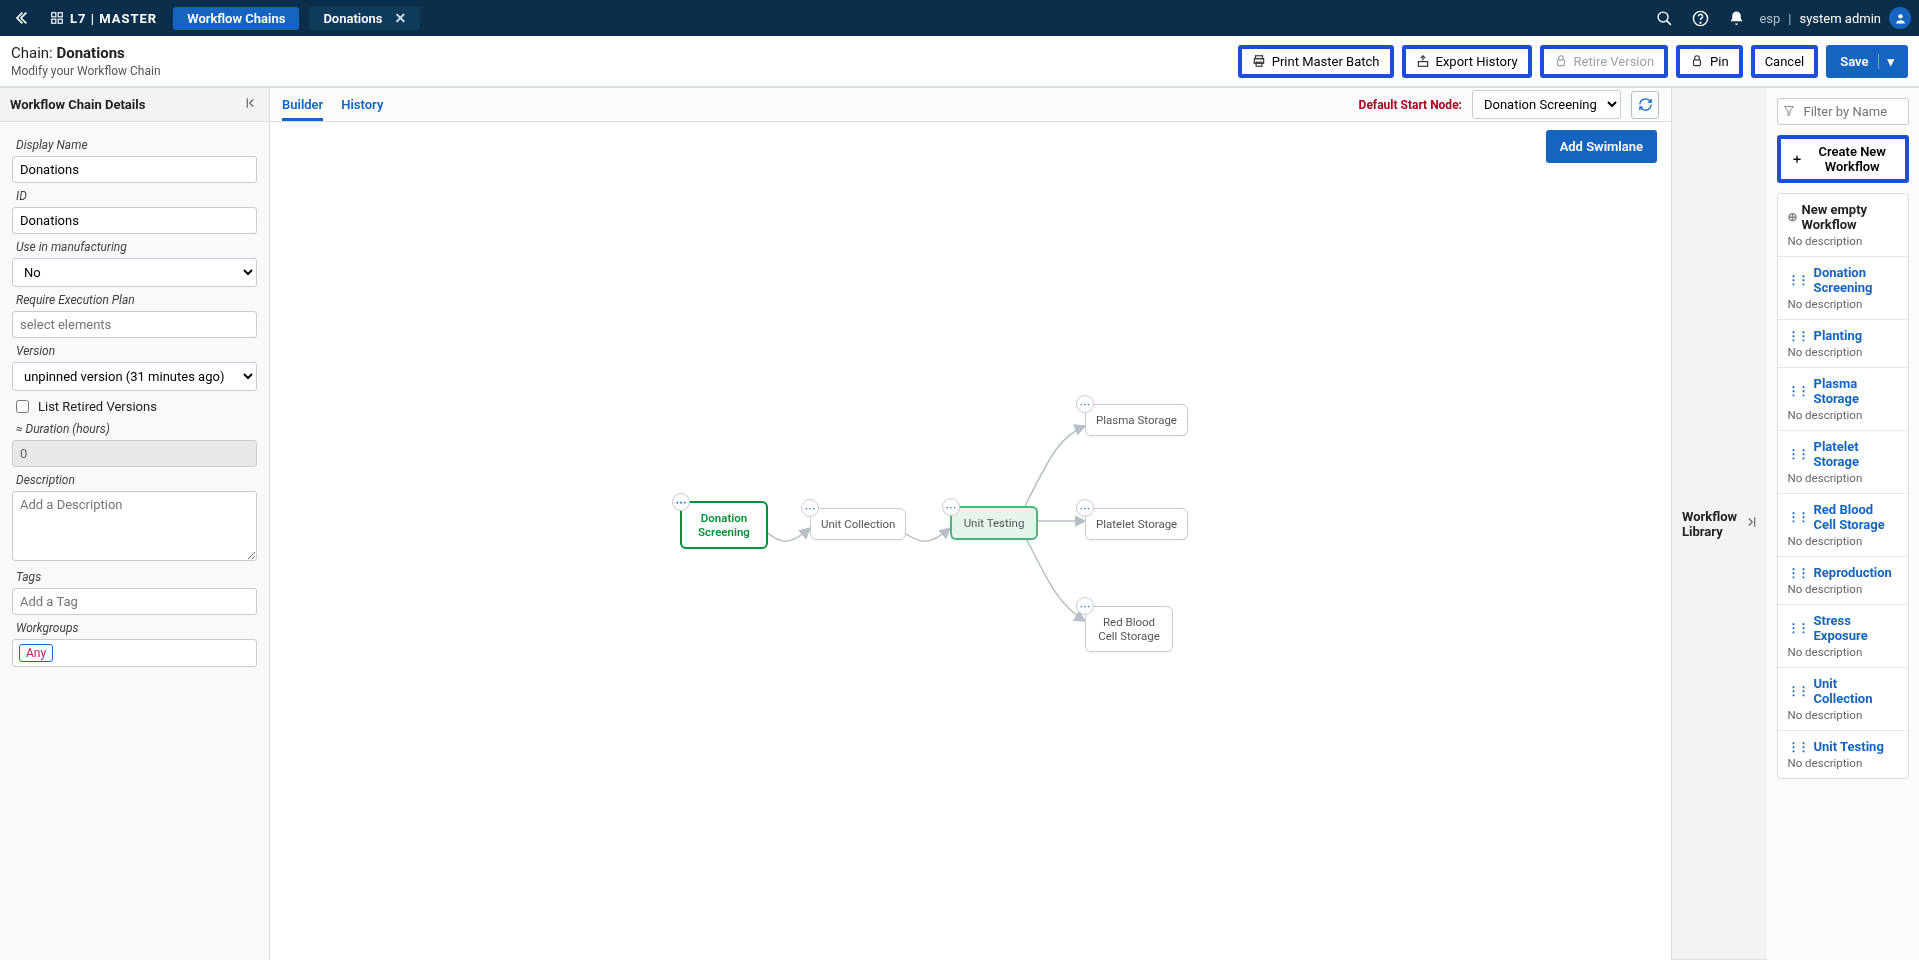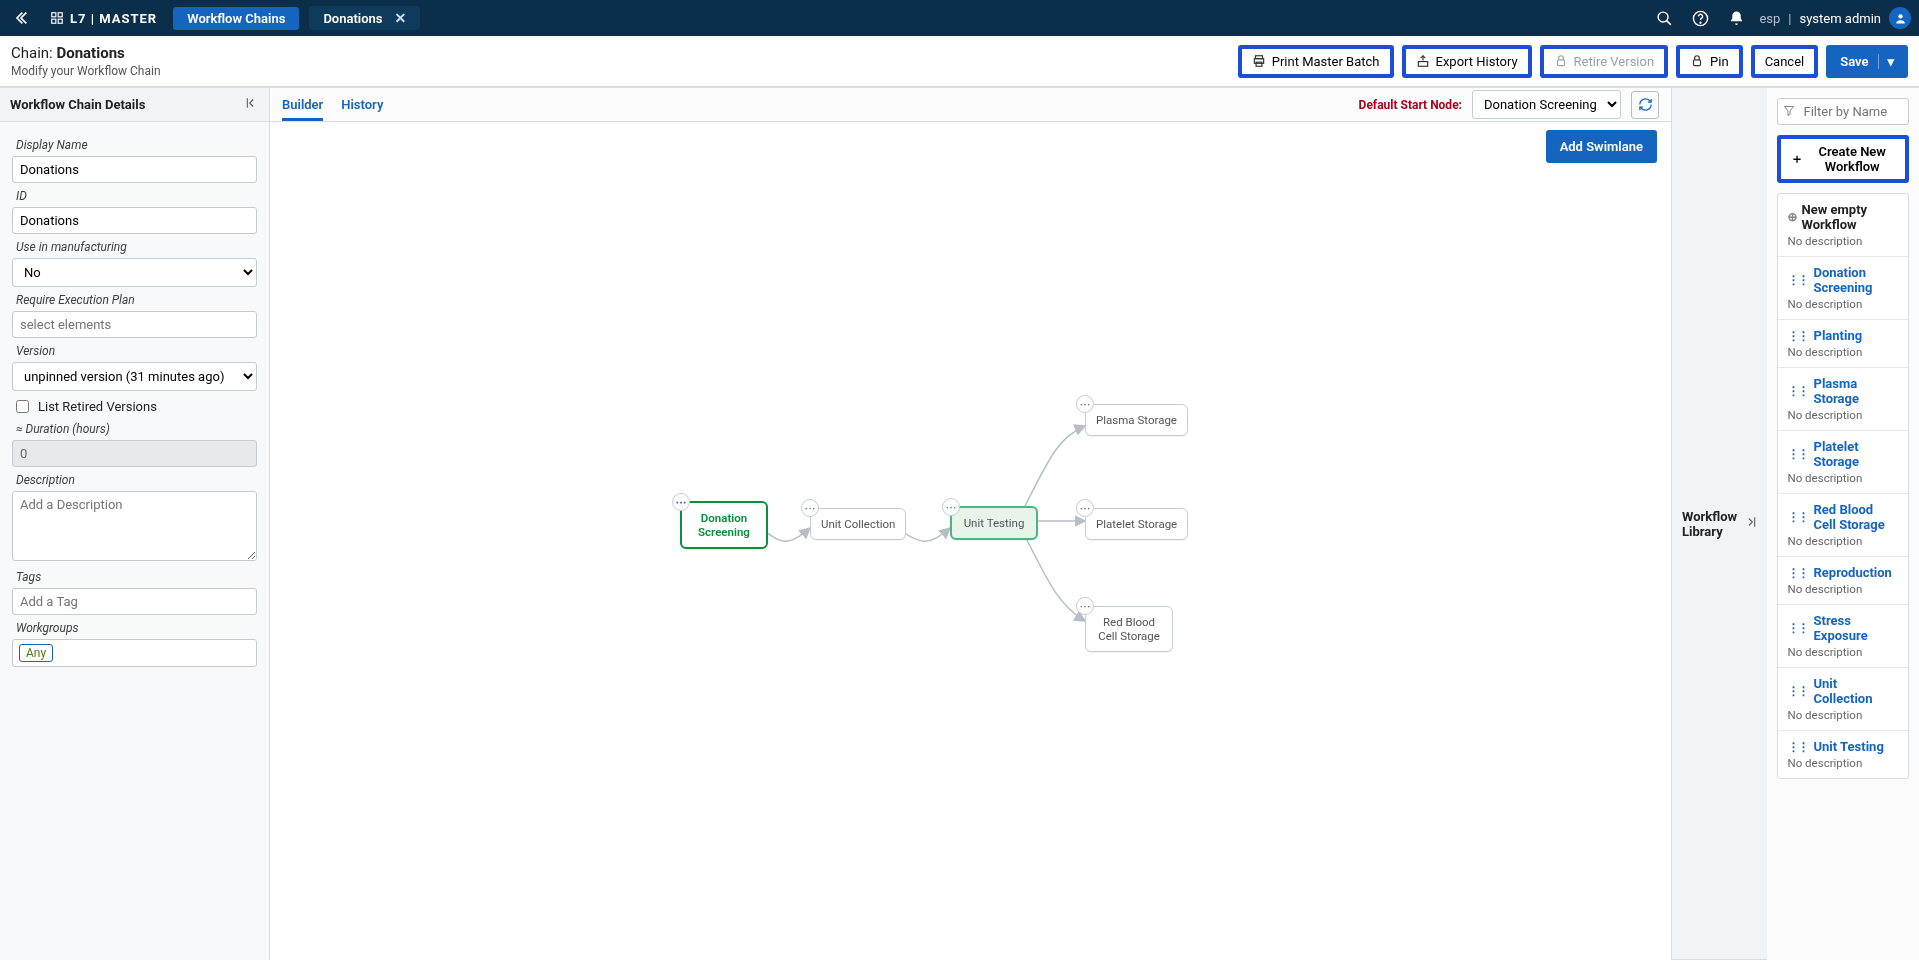--- a/index.html
+++ b/index.html
@@ -30,21 +30,21 @@
   .columns { display:flex; height: calc(100vh - 36px - 50px - 2px); border-top:1px solid #d9dee3;}
   .panel-header { background:#f1f3f5; border-bottom:1px solid #d9dee3; padding:8px 10px; font-weight:700; font-size:13px; display:flex; align-items:center; justify-content:space-between;}
   
   .left-panel { width:270px; min-width:270px; border-right:1px solid #d9dee3; background:#f8f9fa; display:flex; flex-direction:column; }
   .left-body { padding:10px 12px; overflow:auto; }
   .field-label { font-size:12px; color:#404040; margin: 6px 4px 4px; display:block;font-style:italic; }
   .text-input, .select-input, .textarea-input { width:100%; border:1px solid #c6ccd2; border-radius:3px; padding:5px 7px; font-size:13px; background:#fff; }
   .text-input[readonly] { background:#e6e8ea; color:#666; }
   .textarea-input { height:70px; resize:vertical; }
   .checkbox-row { display:flex; align-items:center; gap:6px; margin-top:6px; font-size:13px; }
-  .tag-chip { display:inline-block; border:1px solid #1565c0; color:#4d7c0f; border-radius:3px; padding:1px 6px; font-size:12px; }
+  .tag-chip { display:inline-block; border:1px solid #1565c0; color:#be185d; border-radius:3px; padding:1px 6px; font-size:12px; }
   
   .center-panel { flex:1; display:flex; flex-direction:column; position:relative; }
   .center-toolbar { display:flex; align-items:center; justify-content:space-between; padding:0 12px; height:34px; border-bottom:1px solid #d9dee3; background:#fcfcfd;}
   .tabs { display:flex; gap:18px; height:100%; align-items:flex-end;}
   .tab { font-size:13px; font-weight:600; color:#1565c0; padding-bottom:6px; border-bottom:3px solid transparent; cursor:pointer;}
   .tab.active { border-bottom-color:#1565c0; }
   .center-right { display:flex; align-items:center; gap:10px;}
   .dsn-label { color:#b00020; font-weight:700; font-size:12px;}
   .icon-square { border:1px solid #b6bec6; border-radius:3px; width:28px; height:28px; display:flex; align-items:center; justify-content:center; cursor:pointer; color:#1565c0;}
   .legend { padding:10px 14px; display:flex; flex-direction:column; gap:6px; position:absolute; top:38px; left:0;}

